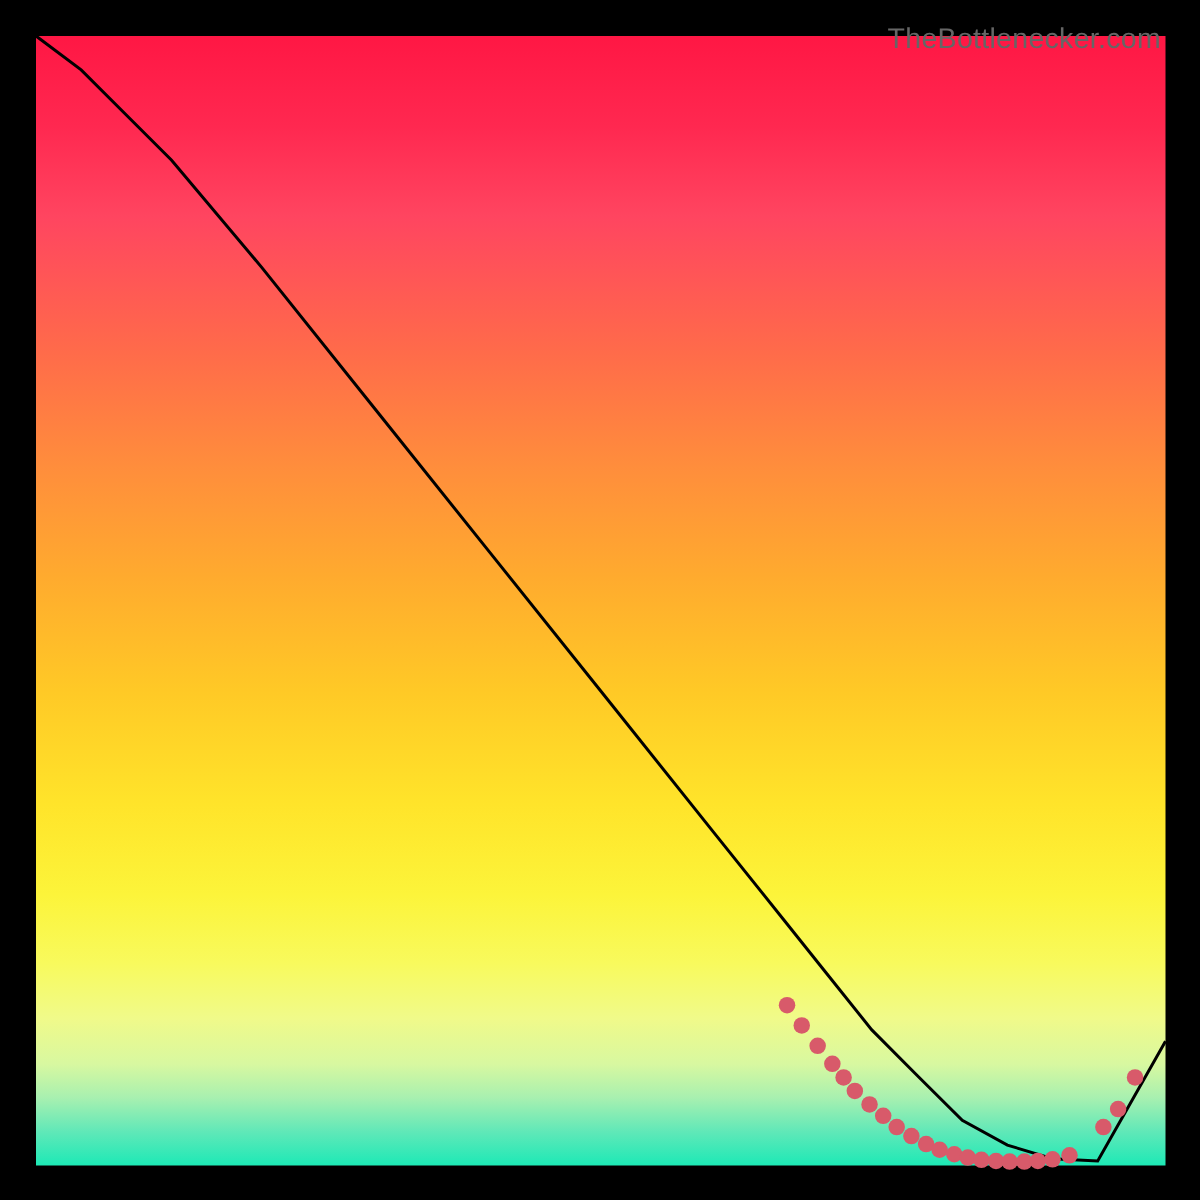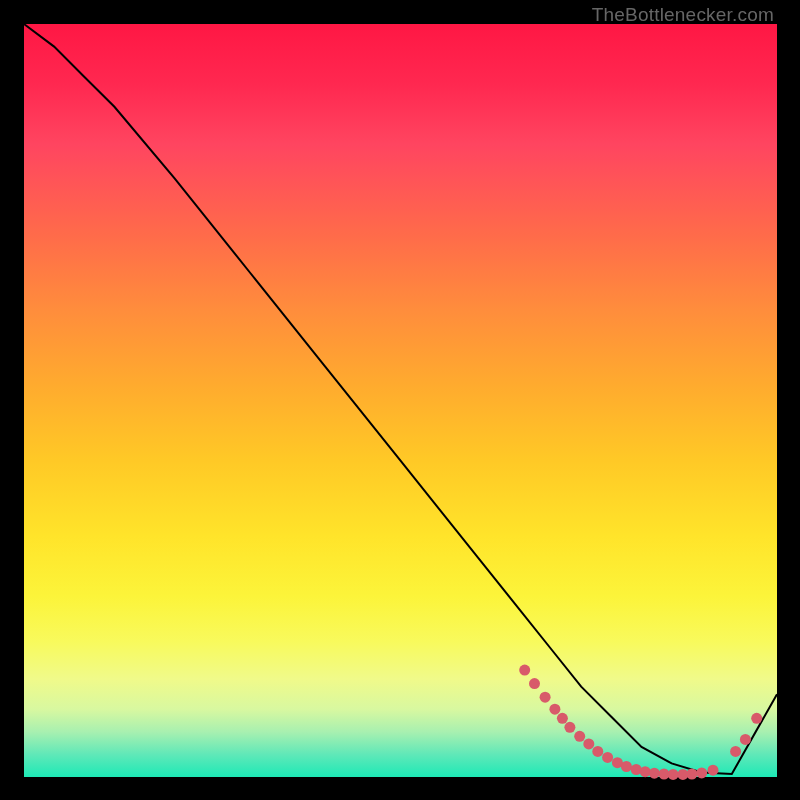--- a/index.html
+++ b/index.html
@@ -29,21 +29,21 @@
       #f8fa5c 82%,
       #f0fa8a 87%,
       #d8f8a0 91%,
       #a8f0b0 94%,
       #60e8b8 97%,
       #1de9b6 100%
     );
   }
   .attribution {
     position: absolute;
-    top: 4px;
+    top: 16px;
     right: 26px;
     color: #666;
     font-size: 19px;
     font-weight: 500;
     letter-spacing: 0.2px;
   }
   svg.curve {
     position: absolute;
     left: 0;
     top: 0;

